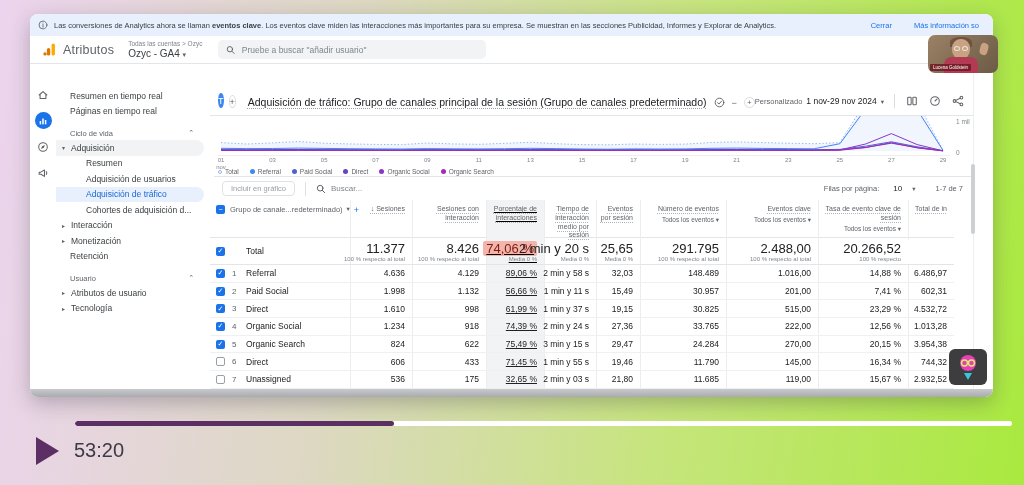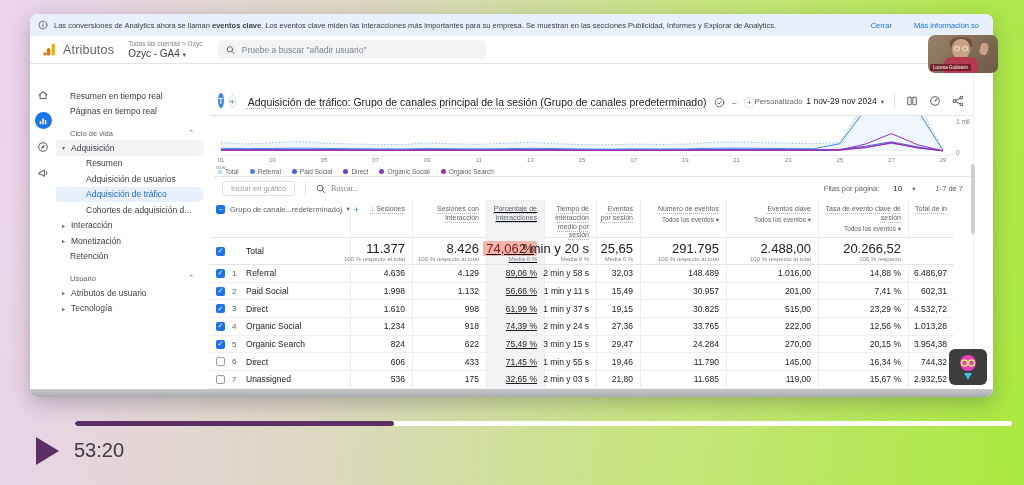--- a/index.html
+++ b/index.html
@@ -89,21 +89,21 @@
   .leg-ring { width:4px; height:4px; border-radius:50%; border:1.5px solid; background:#fff; }
 
   
   .toolbar { position:absolute; left:4px; top:112px; right:0; height:24px; border-top:1px solid #e3e5e8;
     display:flex; align-items:center; padding:0 10px 0 8px; }
   .btn-ghost { font-size:7.5px; color:#9aa0a6; border:1px solid #e0e0e0; border-radius:4px;
     padding:2px 8px; white-space:nowrap; }
   .tb-div { width:1px; height:14px; background:#e0e0e0; margin:0 10px; }
   .tb-search { display:flex; align-items:center; gap:5px; }
   .tb-search input { border:0; outline:0; font-size:8px; color:#3c4043; width:120px;
-    font-family:Liberation Serif, serif; }
+    font-family:Liberation Sans, sans-serif; }
   .tb-search input::placeholder { color:#80868b; }
   .tb-right { margin-left:auto; display:flex; align-items:center; gap:6px; font-size:7.5px; color:#5f6368; }
   .rpp-val { font-size:8px; color:#202124; margin-left:8px; }
   .rpp-dd { font-size:6.5px; margin:0 14px 0 4px; }
 
   
   .table { position:absolute; left:0; top:136px; right:0; bottom:0; overflow:hidden; }
   .tr { display:grid; grid-template-columns:20px 16px 104px 62px 74px 58px 52px 44px 86px 92px 90px 46px;
     width:744px; align-items:center; }
   .td { height:100%; display:flex; align-items:center; }

